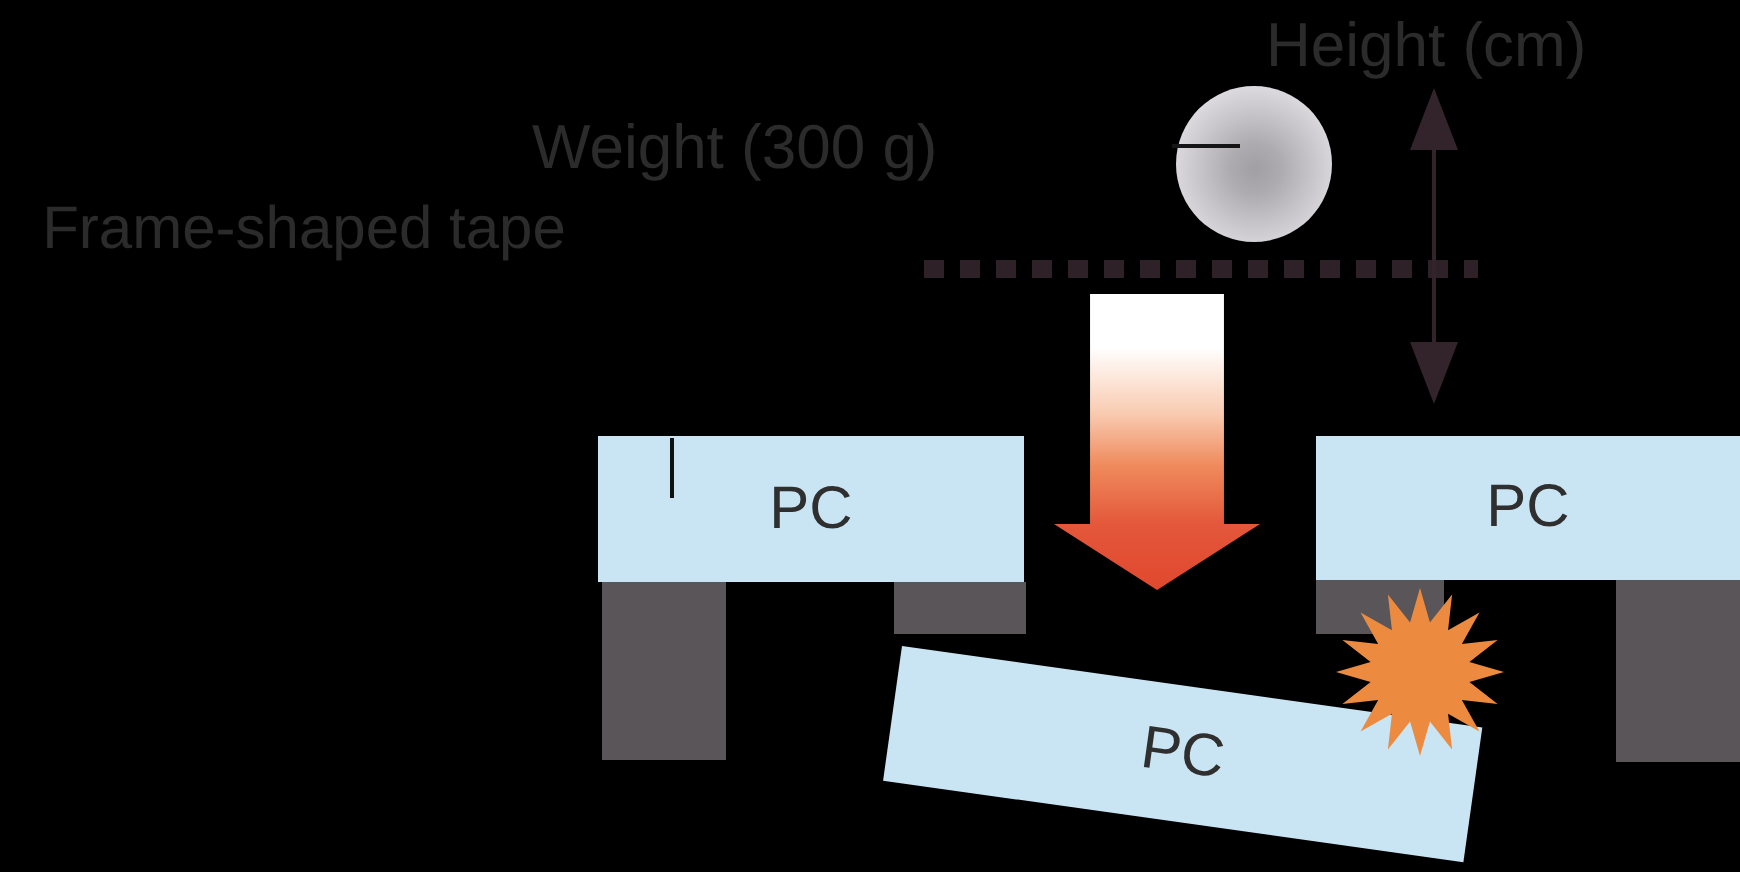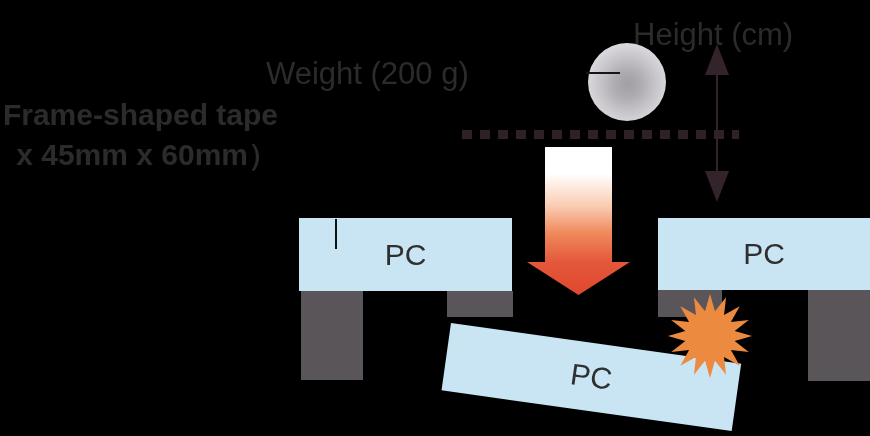--- a/index.html
+++ b/index.html
@@ -16,29 +16,28 @@
   .abs { position: absolute; }
 
   
   .ann {
     color: #2b2b2b;
     font-size: 31px;
     line-height: 1.2;
     white-space: nowrap;
   }
   .tape-block {
-    left: 0; top: 95px;
+    left: 13px; top: 95px;
     width: 278px;
-    text-align: right;
+    text-align: center;
     line-height: 40px;
     font-size: 30px;
-    font-weight: bold;
   }
   .weight-label { left: 266px; top: 55px; font-size: 31px; }
-  .height-label { left: 633px; top: 16px;  font-size: 31px; }
+  .height-label { left: 633px; top: 4px;  font-size: 31px; }
 
   
   .ball {
     left: 588px; top: 43px;
     width: 78px; height: 78px;
     border-radius: 50%;
     background: radial-gradient(circle at 51% 53%,
       #a19ea4 0%, #aeabb0 22%, #c6c4c9 48%,
       #dcdade 72%, #e7e5e9 90%, rgba(231,229,233,0) 100%);
   }
@@ -122,24 +121,23 @@
   
   .impact { left: 668px; top: 294px; width: 84px; height: 84px; }
 </style>
 </head>
 <body>
 
 <div class="stage">
 
   <div class="abs ann tape-block">
     <div>Frame-shaped tape</div>
-    <div>x 45mm x 60mm）</div>
   </div>
 
-  <div class="abs ann weight-label">Weight (200 g)</div>
+  <div class="abs ann weight-label">Weight (300 g)</div>
 
   <div class="abs ann height-label">Height (cm)</div>
 
   <div class="abs ball"></div>
   <div class="abs ball-line"></div>
 
   <div class="abs dotline"></div>
 
   <div class="abs harrow">
     <div class="head-top"></div>

